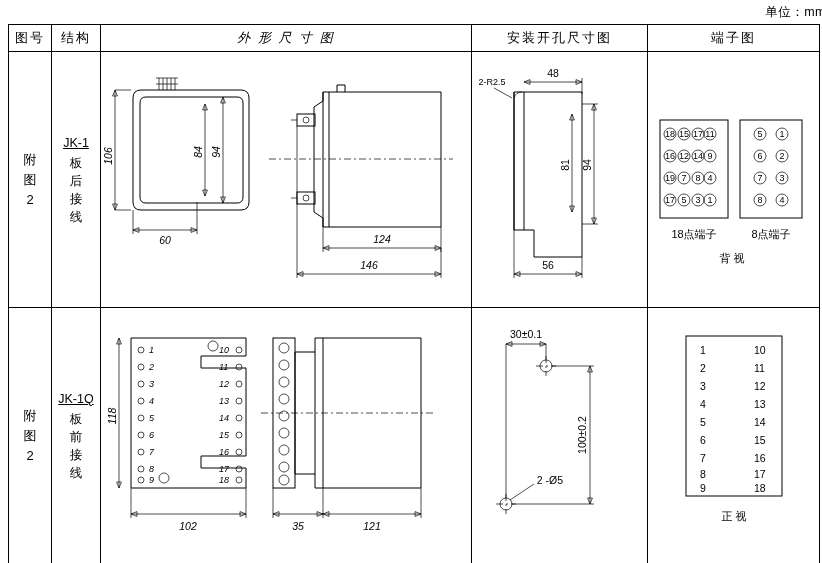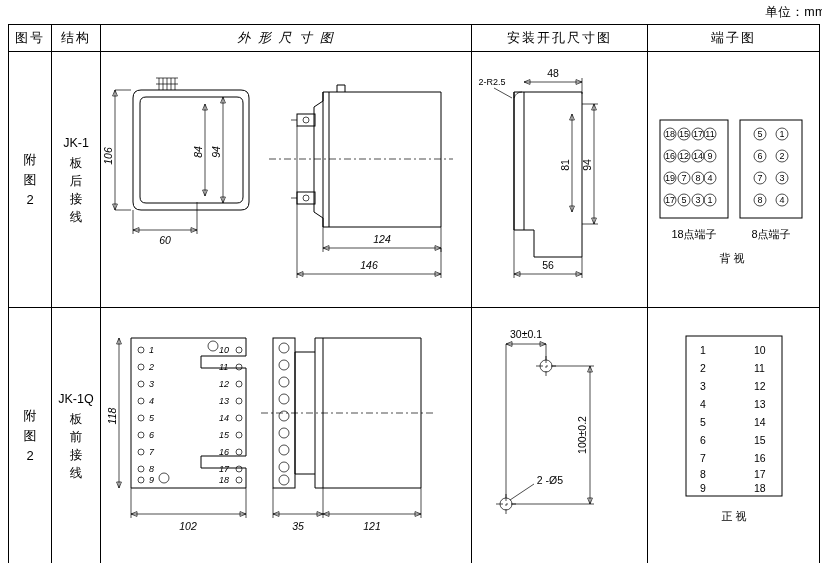--- a/index.html
+++ b/index.html
@@ -55,21 +55,21 @@
   .vtext {
     font-size: 13px;
     line-height: 20px;
   }
   .row-body td { height: 255px; }
 
   .struct-col {
     font-size: 12.5px;
     line-height: 18px;
   }
-  .struct-title { font-size: 12.5px; margin-bottom: 2px; }
+  .struct-title { font-size: 12.5px; margin-bottom: 2px; text-decoration: underline; }
 
   .draw {
     position: relative;
     width: 100%;
     height: 100%;
   }
   svg { display: block; }
   .lbl {
     font-family: "Liberation Sans", sans-serif;
     font-size: 10.5px;

